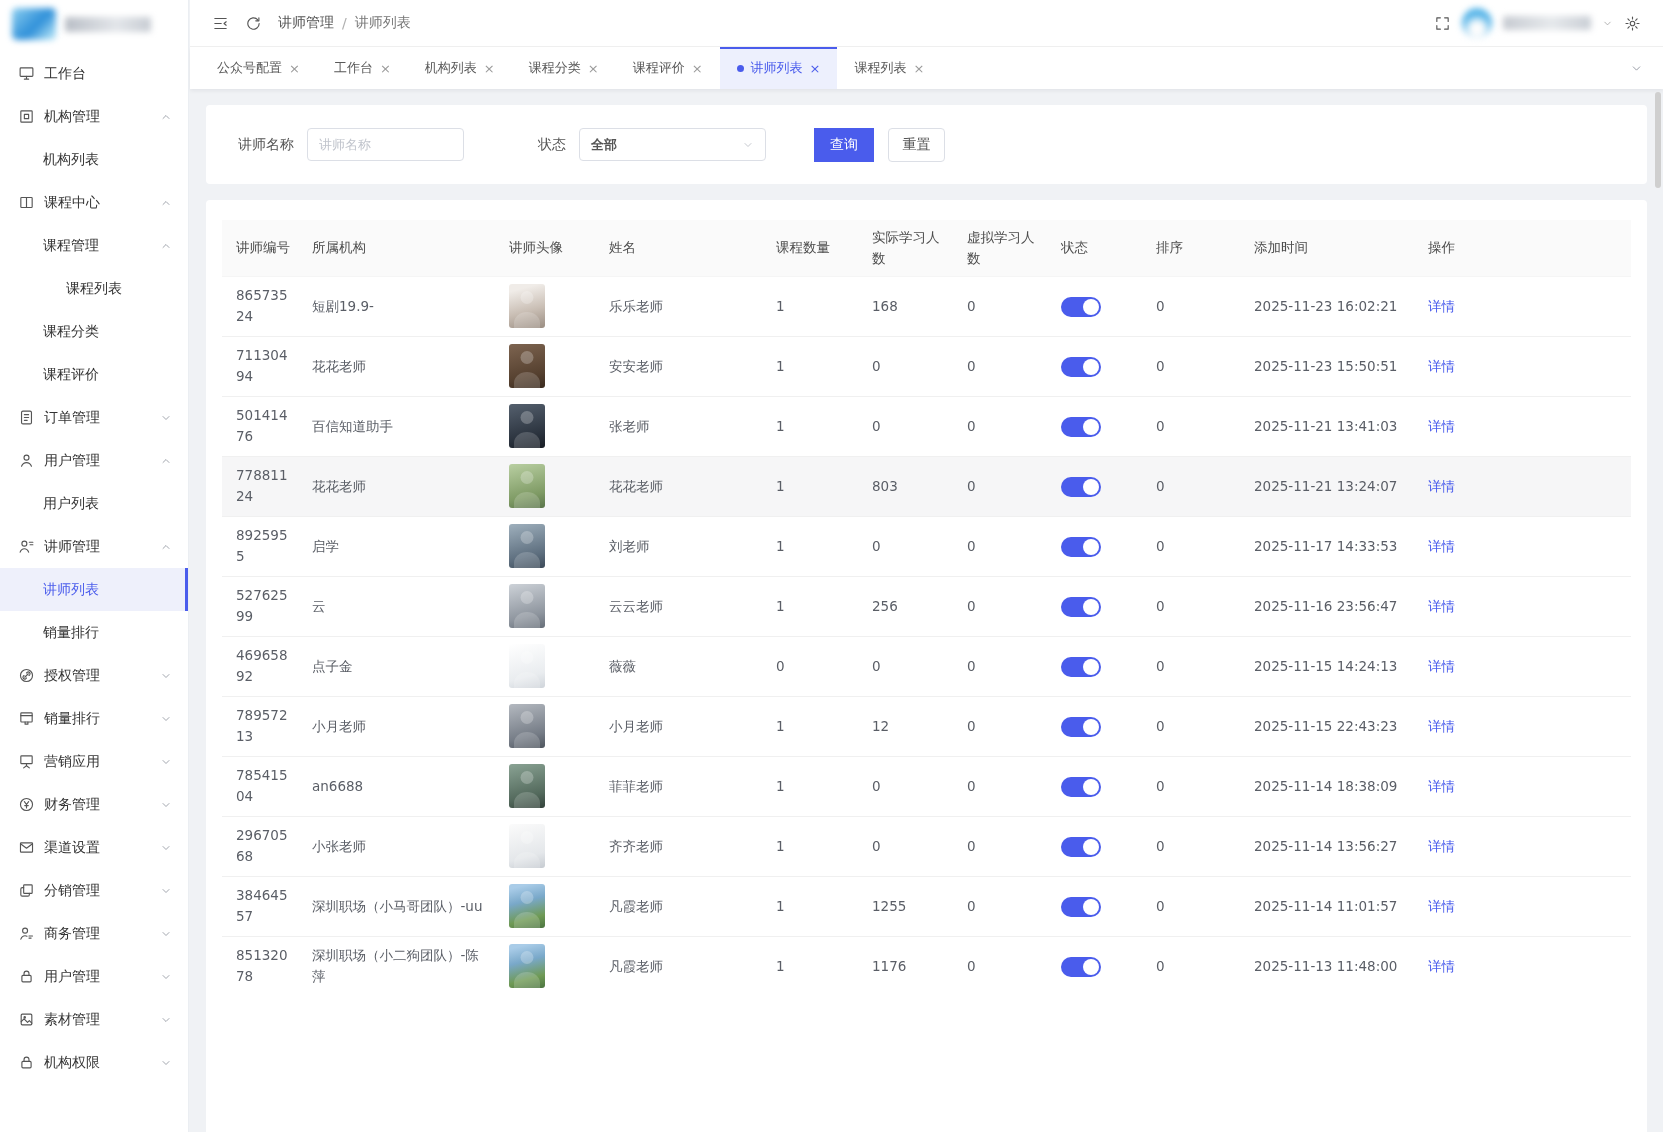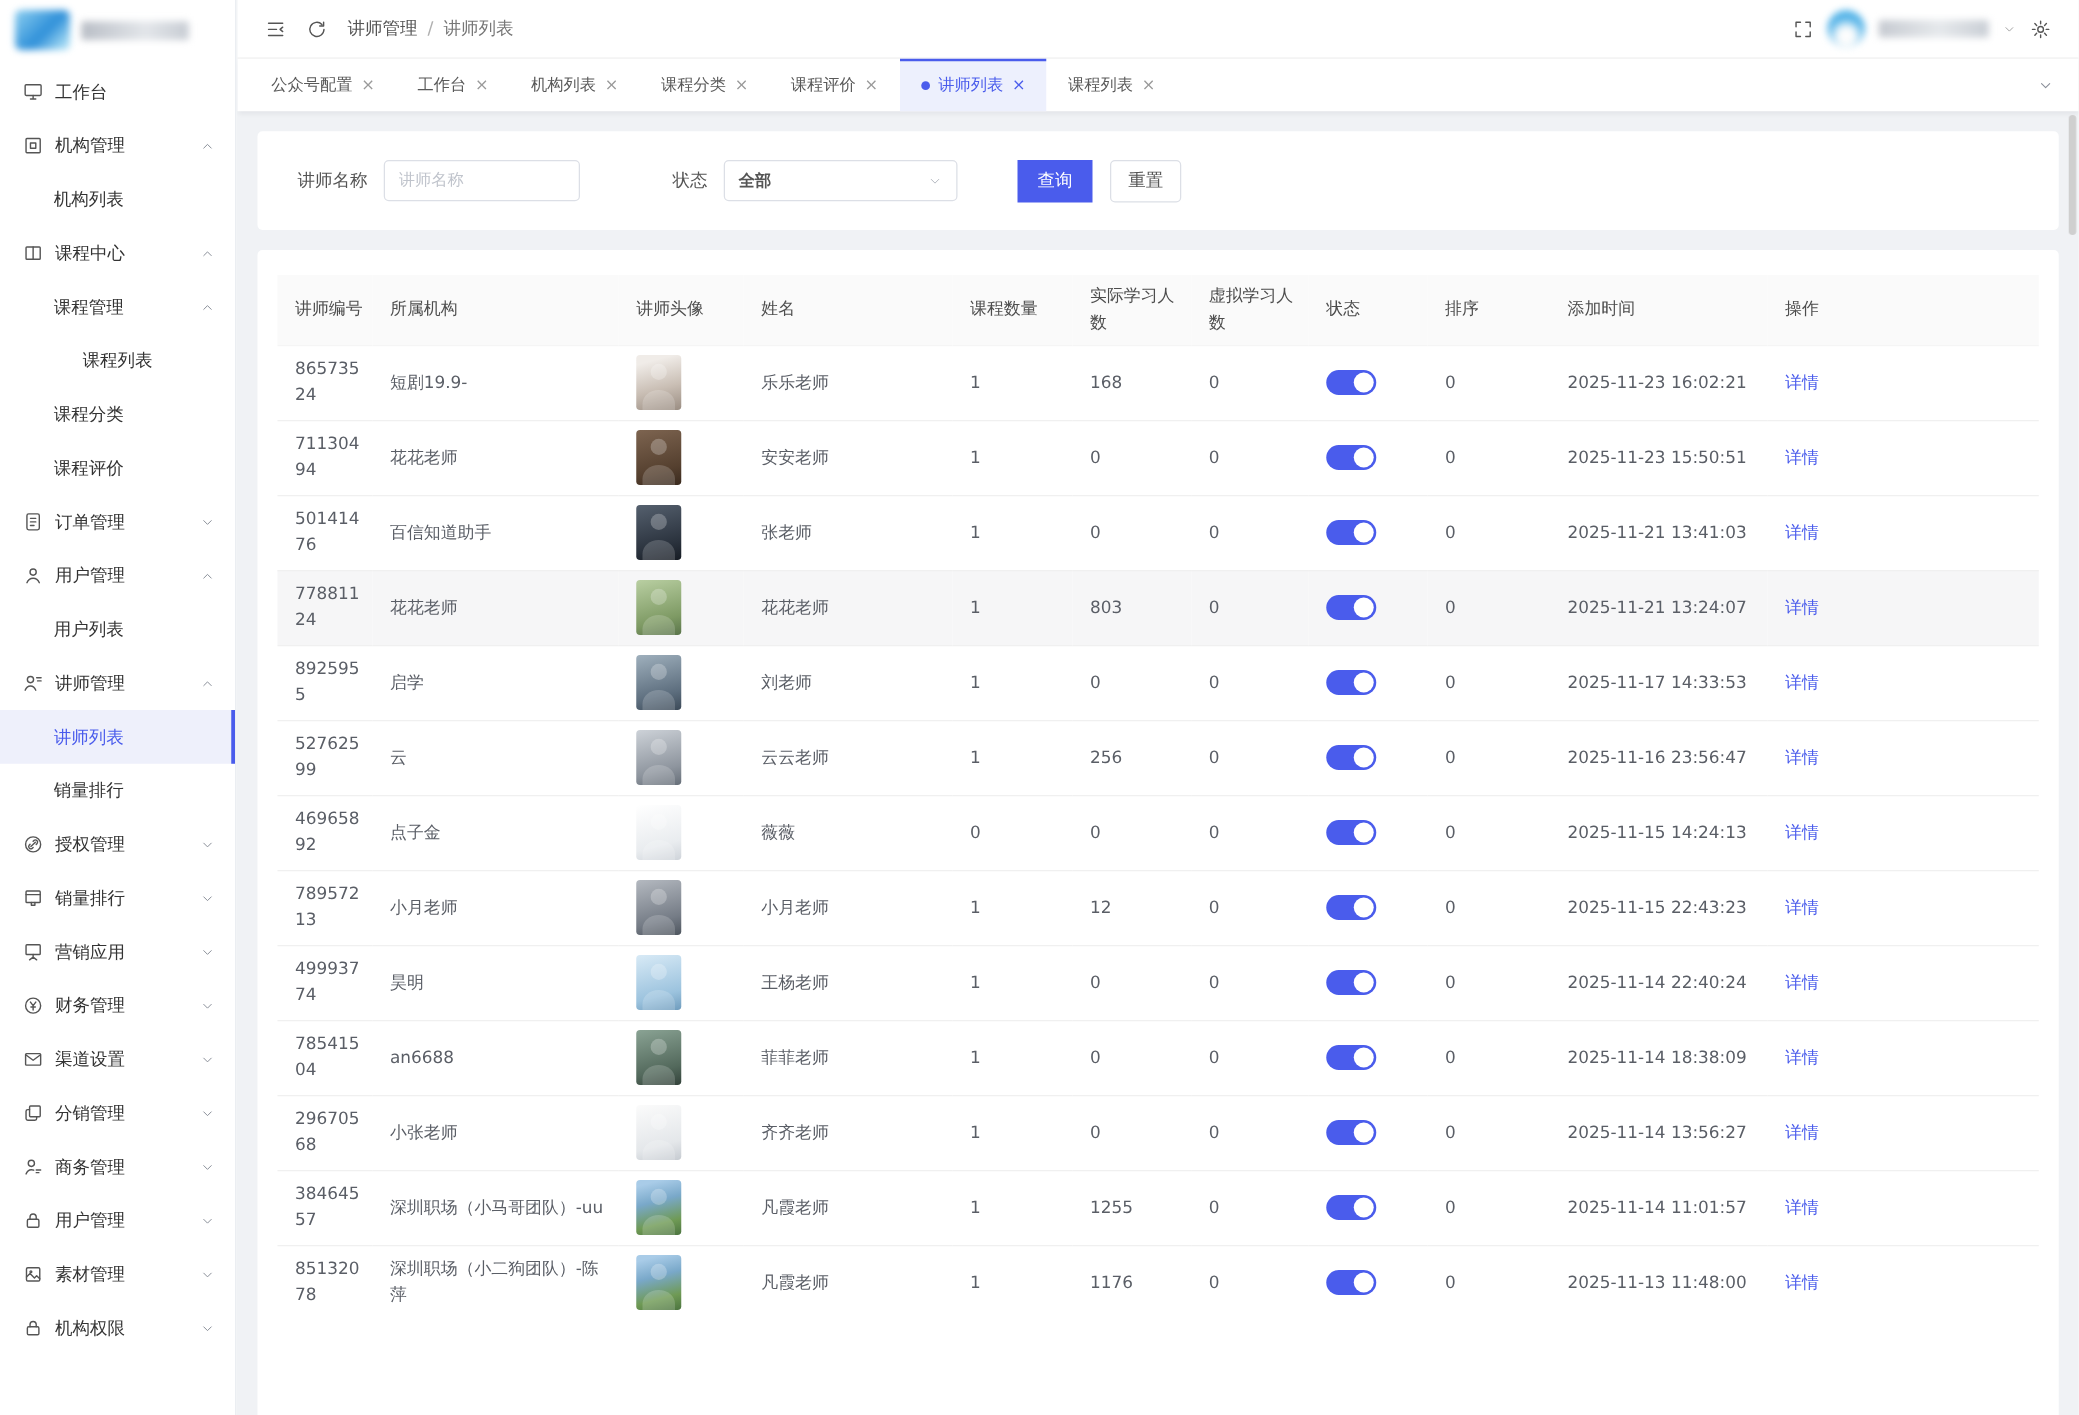--- a/index.html
+++ b/index.html
@@ -673,39 +673,20 @@
               <td>
                 <span class="toggle on"></span>
               </td>
               <td>0</td>
               <td>2025-11-15 22:43:23</td>
               <td>
                 <a class="link">详情</a>
               </td>
             </tr>
             <tr>
-              <td>49993774</td>
-              <td>昊明</td>
-              <td>
-                <div class="avatar" style="background:linear-gradient(165deg,#d8eaf6,#9cc3de 70%,#6f9cbd)"></div>
-              </td>
-              <td>王杨老师</td>
-              <td>1</td>
-              <td>0</td>
-              <td>0</td>
-              <td>
-                <span class="toggle on"></span>
-              </td>
-              <td>0</td>
-              <td>2025-11-14 22:40:24</td>
-              <td>
-                <a class="link">详情</a>
-              </td>
-            </tr>
-            <tr>
               <td>78541504</td>
               <td>an6688</td>
               <td>
                 <div class="avatar" style="background:linear-gradient(165deg,#8aa394,#53695c 70%,#33423a)"></div>
               </td>
               <td>菲菲老师</td>
               <td>1</td>
               <td>0</td>
               <td>0</td>
               <td>

